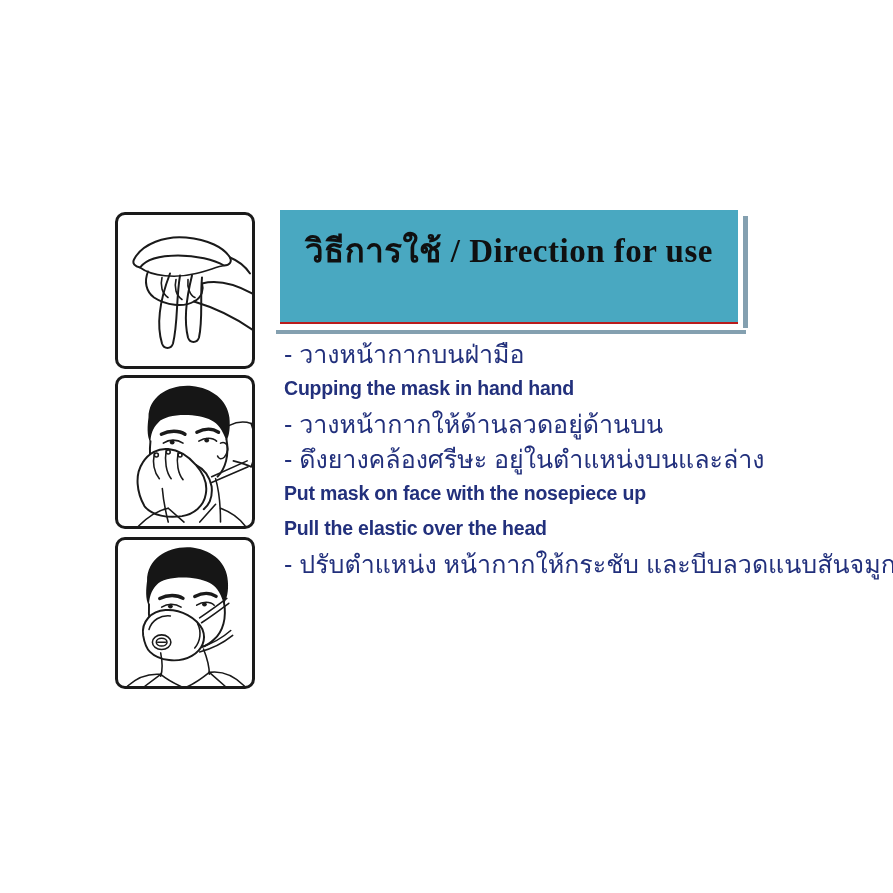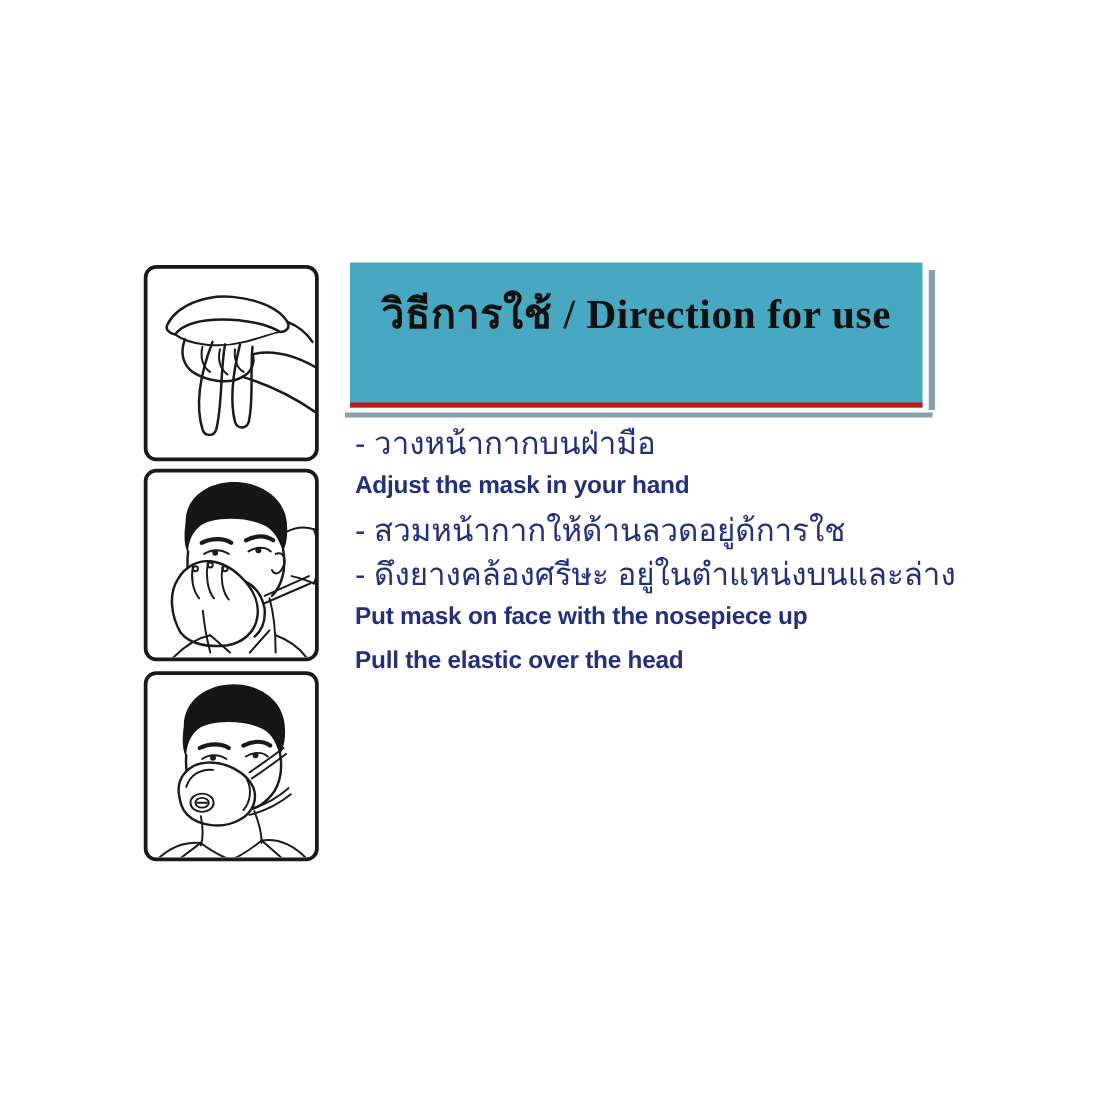--- a/index.html
+++ b/index.html
@@ -1,21 +1,21 @@
 <!DOCTYPE html>
 <html><head>
 <meta charset="utf-8">
 <style>
   html,body{margin:0;padding:0;background:#ffffff;}
   body{width:893px;height:893px;overflow:hidden;font-family:"Liberation Sans",sans-serif;}
   .page{position:relative;width:893px;height:893px;background:#ffffff;}
 
   
   .header-box{position:absolute;left:280px;top:210px;width:458px;height:112px;
-    background:#49a8c1;border-bottom:4px solid #b91c1c;
+    background:#49a8c1;border-bottom:2px solid #b91c1c;
     display:flex;align-items:flex-start;justify-content:center;}
   .header-title{margin-top:14px;font-family:"Liberation Serif",serif;font-weight:bold;
     font-size:33px;color:#101010;white-space:nowrap;letter-spacing:0.5px;}
   .header-shadow-right{position:absolute;left:743px;top:216px;width:5px;height:112px;background:#84a0b0;}
   .header-shadow-bottom{position:absolute;left:276px;top:330px;width:470px;height:4px;background:#84a0b0;}
 
   
   .instructions{position:absolute;left:284px;top:336px;width:580px;display:flex;flex-direction:column;}
   .line{height:35px;display:flex;align-items:center;color:#22307c;white-space:nowrap;}
   .line-th{font-size:25px;font-weight:500;}
@@ -141,20 +141,21 @@
       <path class="ink-thin" d="M92,136 L108,150"></path>
       <path class="ink-thin" d="M42,138 C52,146 62,150 66,152"></path>
       <path class="ink-thin" d="M92,136 C82,144 72,150 66,152"></path>
       <path class="ink-thin" d="M8,150 C18,141 30,137 42,138"></path>
       <path class="ink-thin" d="M92,136 C106,134 118,140 128,150"></path>
     </svg>
   </div>
 
   <div class="instructions">
     <div class="line line-th">- วางหน้ากากบนฝ่ามือ</div>
-    <div class="line line-en">Adjust the mask in your hand</div>
-    <div class="line line-th">- สวมหน้ากากให้ด้านลวดอยู่ด้การใช</div>
+    <div class="line line-en">Cupping the mask in hand hand</div>
+    <div class="line line-th">- วางหน้ากากให้ด้านลวดอยู่ด้านบน</div>
     <div class="line line-th">- ดึงยางคล้องศรีษะ อยู่ในตำแหน่งบนและล่าง</div>
     <div class="line line-en">Put mask on face with the nosepiece up</div>
     <div class="line line-en">Pull the elastic over the head</div>
+    <div class="line line-th">- ปรับตำแหน่ง หน้ากากให้กระชับ และบีบลวดแนบสันจมูก</div>
   </div>
 
 </div>
 
 </body></html>

